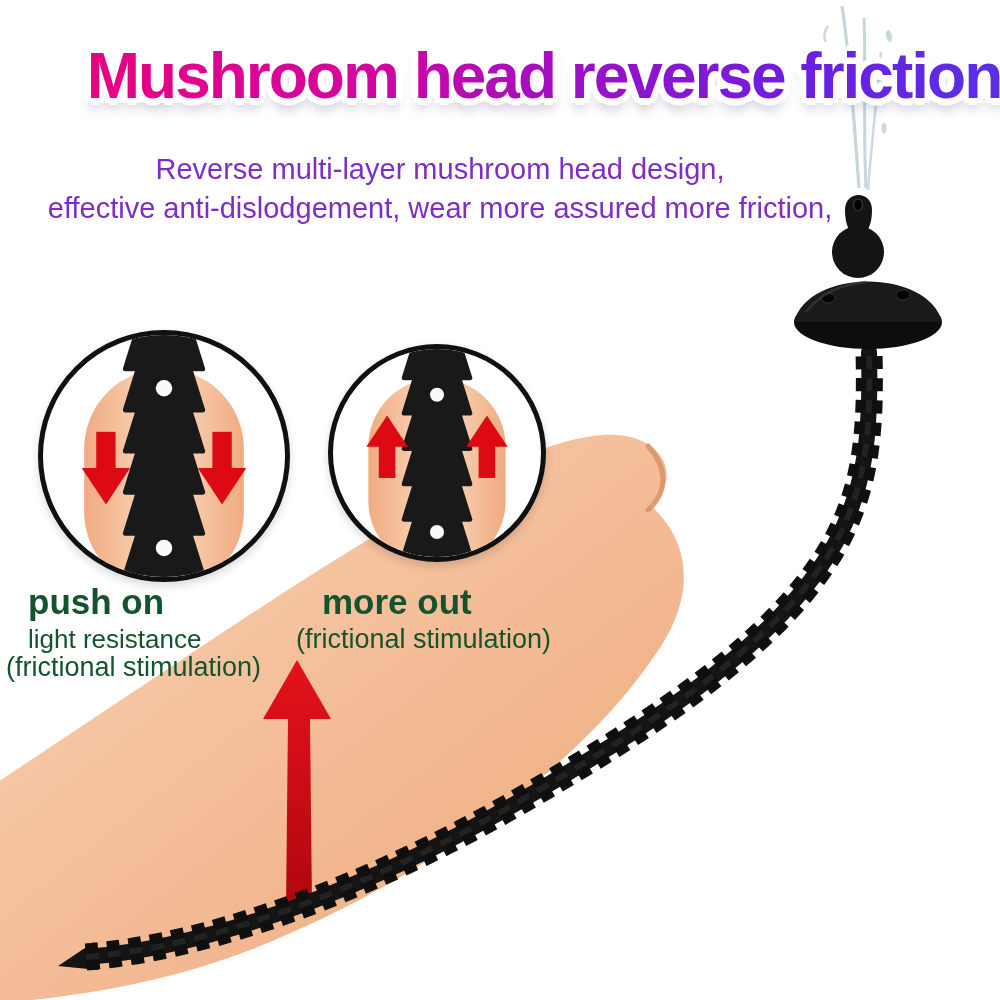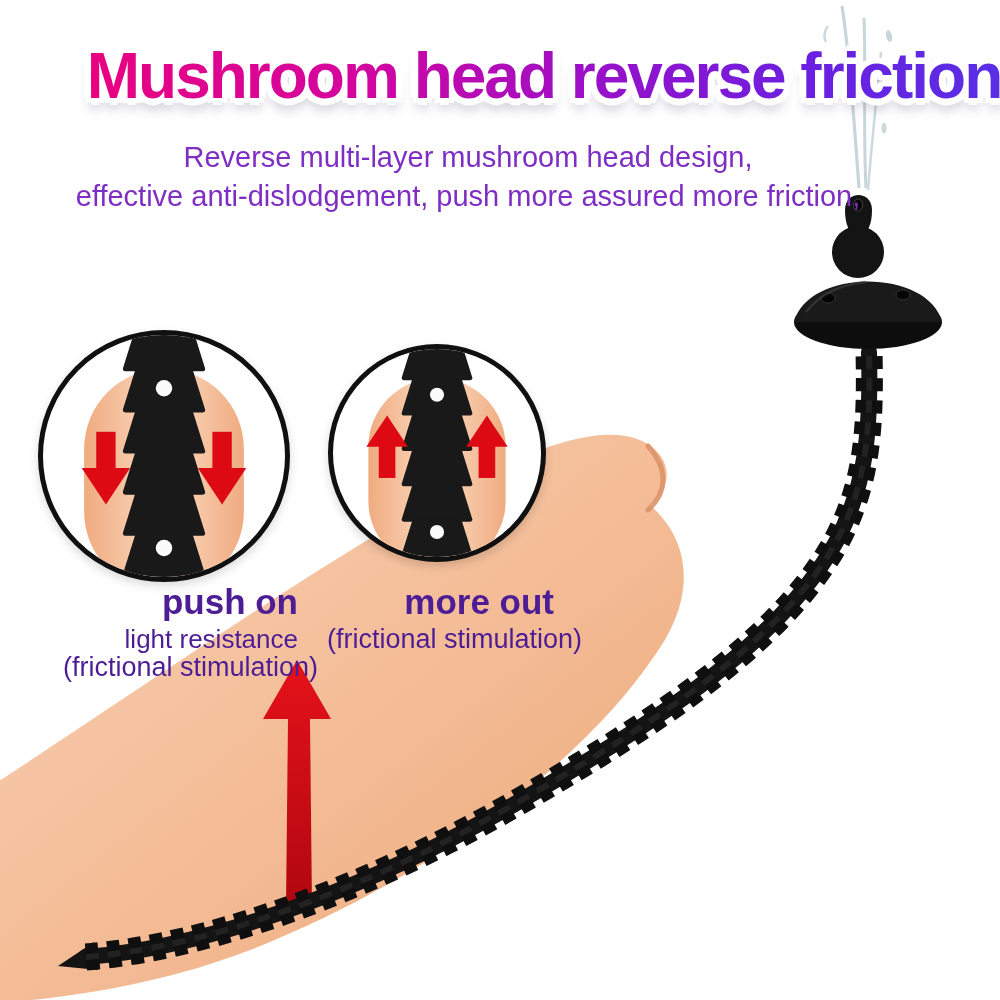--- a/index.html
+++ b/index.html
@@ -21,35 +21,35 @@
       0 -6px 0 #fff, 0 7px 0 #fff, -7px 0 0 #fff, 7px 0 0 #fff,
       0 10px 12px rgba(100,100,130,.45);
   }
   .title-fill{
     background:linear-gradient(90deg,#e80280 0%,#d305a0 30%,#9a10c8 55%,#6c1fe0 78%,#5a2fe6 100%);
     -webkit-background-clip:text;background-clip:text;color:transparent;
   }
 
   
   .subtitle{
-    position:absolute;top:138px;left:0;width:880px;text-align:center;
-    color:var(--purple,#7e2ec4);font-size:29px;line-height:1.34;font-weight:500;margin-left:28px;
+    position:absolute;top:150px;left:0;width:880px;text-align:center;
+    color:var(--purple,#7e2ec4);font-size:29px;line-height:1.34;font-weight:500;
   }
 
   
   .callout{
     position:absolute;border:5px solid #101010;border-radius:50%;background:#fff;
     overflow:hidden;box-sizing:border-box;box-shadow:0 4px 10px rgba(0,0,0,.15);
   }
   .callout svg{display:block;width:100%;height:100%;}
   .callout-left{left:38px;top:330px;width:252px;height:252px;}
   .callout-right{left:328px;top:344px;width:218px;height:218px;}
 
   
-  .label{position:absolute;text-align:right;color:#4c1d95;}
+  .label{position:absolute;text-align:left;color:#14532d;}
   .label-push {left:28px;top:582px;width:270px;font-size:35px;font-weight:bold;}
   .label-push-sub1{left:28px;top:624px;width:270px;font-size:26px;font-weight:500;}
   .label-push-sub2{left:6px;top:652px;width:312px;font-size:27px;font-weight:500;}
   .label-pull {left:322px;top:582px;width:232px;font-size:35px;font-weight:bold;}
   .label-pull-sub{left:296px;top:624px;width:286px;font-size:27px;font-weight:500;}
 
   
   .badge{
     position:absolute;left:612px;top:884px;width:324px;height:57px;border-radius:29px;
     background:var(--badge-bg,#ce1a21);color:var(--badge-text,#fff);
@@ -119,21 +119,21 @@
     </g>
   </svg>
 
   <div class="title-wrap">
     <div class="title-layer title-outline">Mushroom head reverse friction</div>
     <div class="title-layer title-fill">Mushroom head reverse friction</div>
   </div>
 
   <div class="subtitle">
     <div>Reverse multi-layer mushroom head design,</div>
-    <div>effective anti-dislodgement, push more assured more friction,</div>
+    <div>effective anti-dislodgement, wear more assured more friction,</div>
   </div>
 
   <div class="callout callout-left">
     <svg viewBox="0 0 100 100" aria-hidden="true">
       <defs>
         <linearGradient id="skinL" x1="0" y1="0" x2="1" y2="0">
           <stop offset="0" stop-color="#f0ab80"></stop>
           <stop offset="0.5" stop-color="#fbdcc3"></stop>
           <stop offset="1" stop-color="#f0ab80"></stop>
         </linearGradient>

